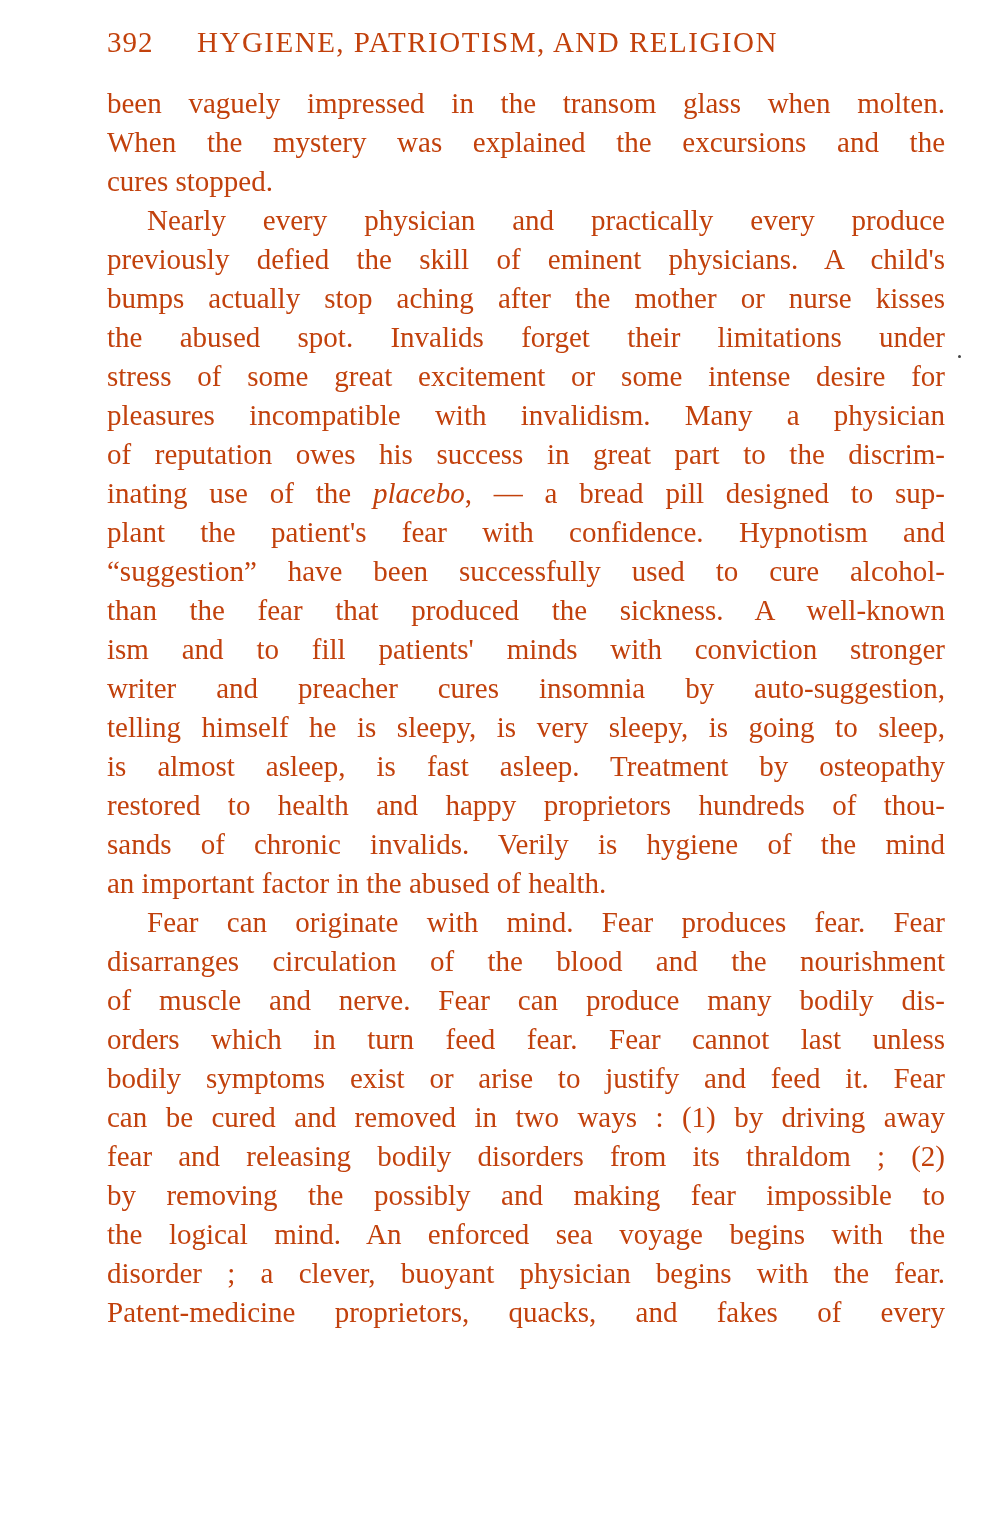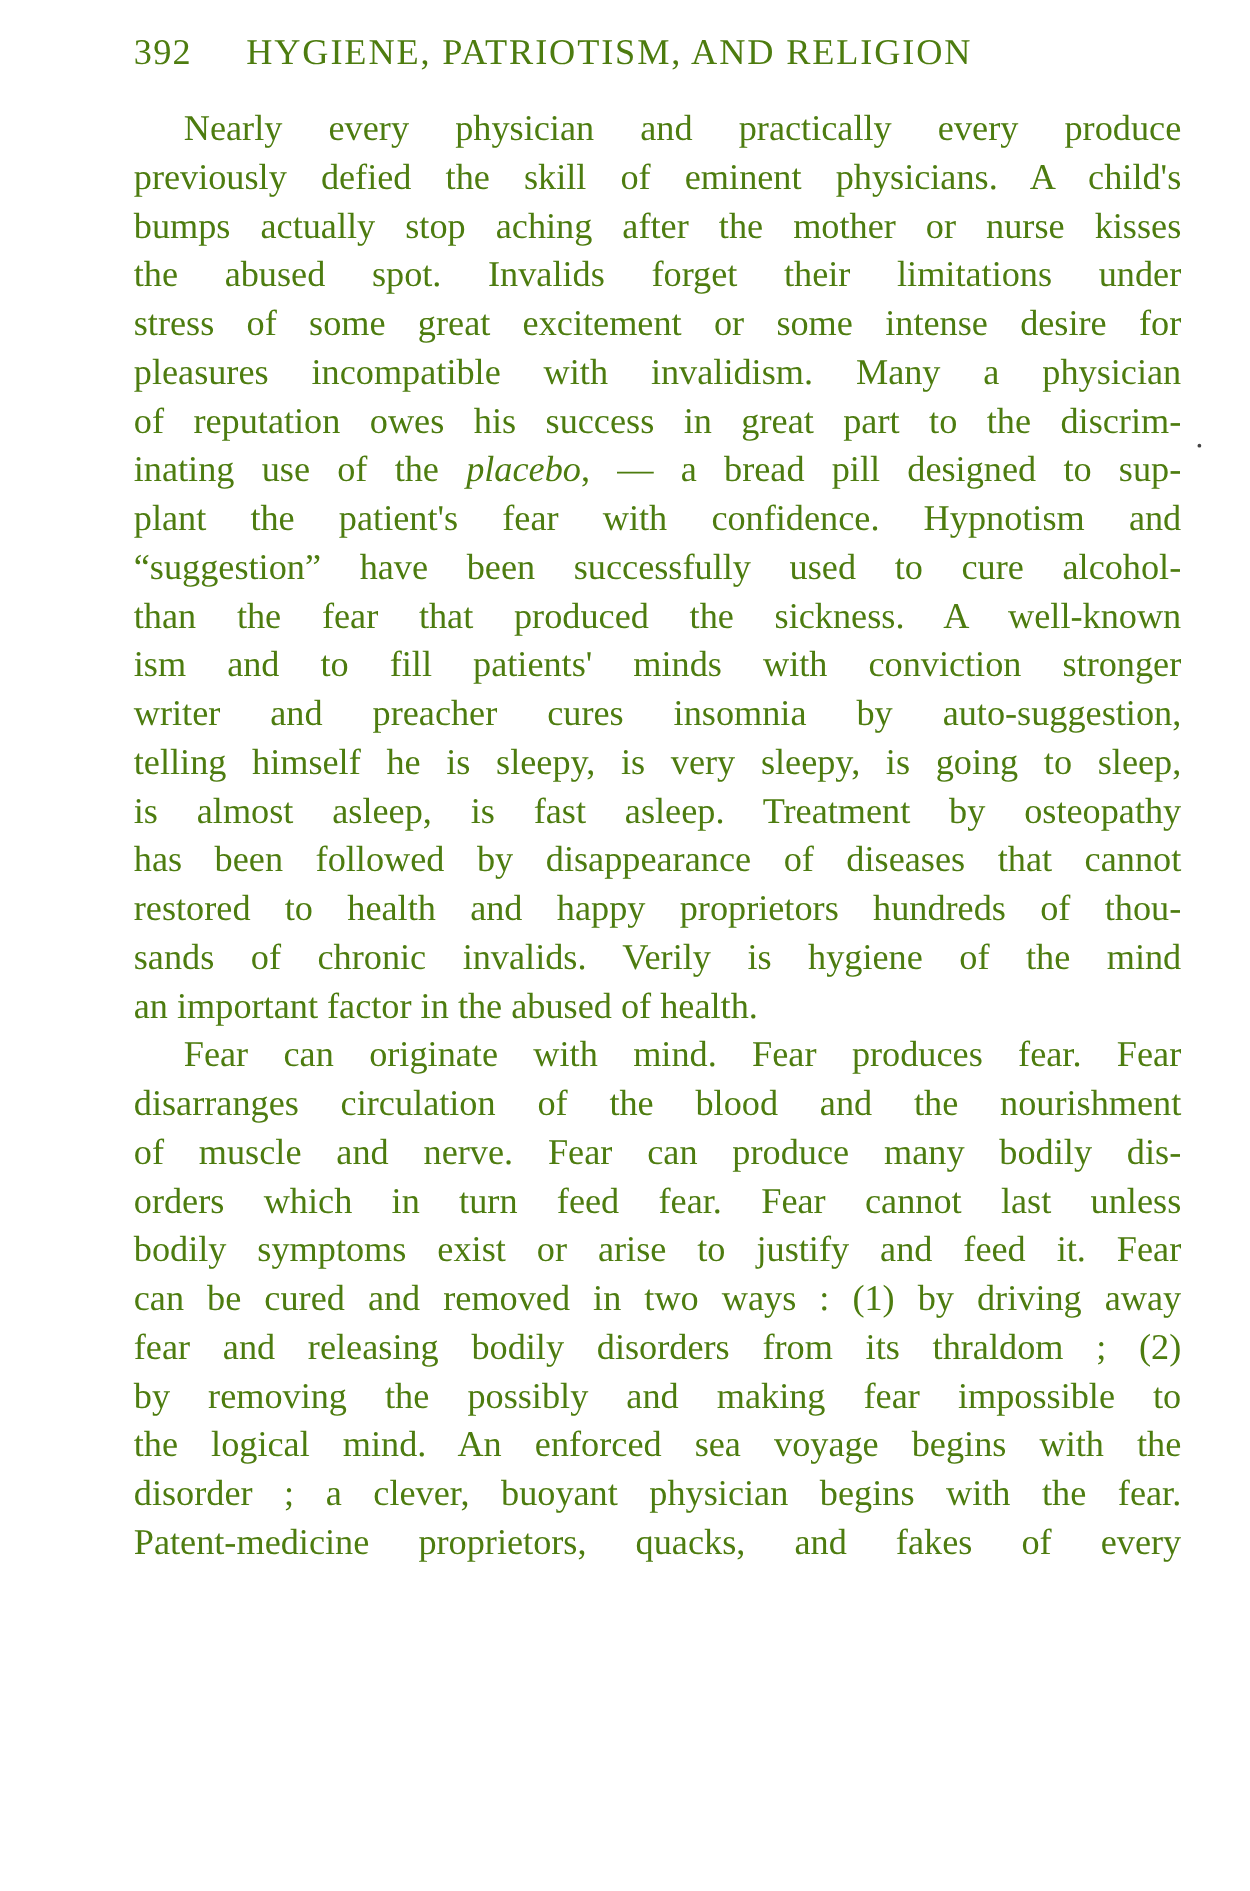--- a/index.html
+++ b/index.html
@@ -1,20 +1,20 @@
 <!DOCTYPE html>
 <html><head>
 <meta charset="utf-8">
 <style>
   html, body { margin: 0; padding: 0; background: #ffffff; }
   body { width: 1000px; height: 1513px; position: relative; overflow: hidden; }
   .page {
     position: absolute; left: 0; top: 0; width: 1000px; height: 1513px;
     font-family: "Liberation Serif", "DejaVu Serif", serif;
-    color: #4d7c0f;
+    color: #c2410c;
   }
   .header {
     position: absolute; left: 107px; top: 22px; width: 840px; height: 40px;
     font-size: 29px; line-height: 40px; white-space: nowrap;
   }
   .header .pnum { display: inline-block; width: 90px; letter-spacing: 1px; }
   .header .running { letter-spacing: 1.5px; }
   .body {
     position: absolute; left: 107px; top: 84px; width: 838px;
   }
@@ -29,36 +29,40 @@
 </style>
 </head>
 <body>
 
 <div class="page">
   <div class="header">
     <span class="pnum">392</span><span class="running">HYGIENE, PATRIOTISM, AND RELIGION</span>
   </div>
   <div class="body" id="body">
       <div>
+        <span class="line">been vaguely impressed in the transom glass when molten.</span>
+        <span class="line">When the mystery was explained the excursions and the</span>
+        <span class="line last">cures stopped.</span>
+      </div>
+      <div>
         <span class="line indent">Nearly every physician and practically every produce</span>
         <span class="line">previously defied the skill of eminent physicians. A child's</span>
         <span class="line">bumps actually stop aching after the mother or nurse kisses</span>
         <span class="line">the abused spot. Invalids forget their limitations under</span>
         <span class="line">stress of some great excitement or some intense desire for</span>
         <span class="line">pleasures incompatible with invalidism. Many a physician</span>
         <span class="line">of reputation owes his success in great part to the discrim-</span>
         <span class="line">inating use of the <em>placebo</em>, — a bread pill designed to sup-</span>
         <span class="line">plant the patient's fear with confidence. Hypnotism and</span>
         <span class="line">“suggestion” have been successfully used to cure alcohol-</span>
         <span class="line">than the fear that produced the sickness. A well-known</span>
         <span class="line">ism and to fill patients' minds with conviction stronger</span>
         <span class="line">writer and preacher cures insomnia by auto-suggestion,</span>
         <span class="line">telling himself he is sleepy, is very sleepy, is going to sleep,</span>
         <span class="line">is almost asleep, is fast asleep. Treatment by osteopathy</span>
-        <span class="line">has been followed by disappearance of diseases that cannot</span>
         <span class="line">restored to health and happy proprietors hundreds of thou-</span>
         <span class="line">sands of chronic invalids. Verily is hygiene of the mind</span>
         <span class="line last">an important factor in the abused of health.</span>
       </div>
       <div>
         <span class="line indent">Fear can originate with mind. Fear produces fear. Fear</span>
         <span class="line">disarranges circulation of the blood and the nourishment</span>
         <span class="line">of muscle and nerve. Fear can produce many bodily dis-</span>
         <span class="line">orders which in turn feed fear. Fear cannot last unless</span>
         <span class="line">bodily symptoms exist or arise to justify and feed it. Fear</span>

